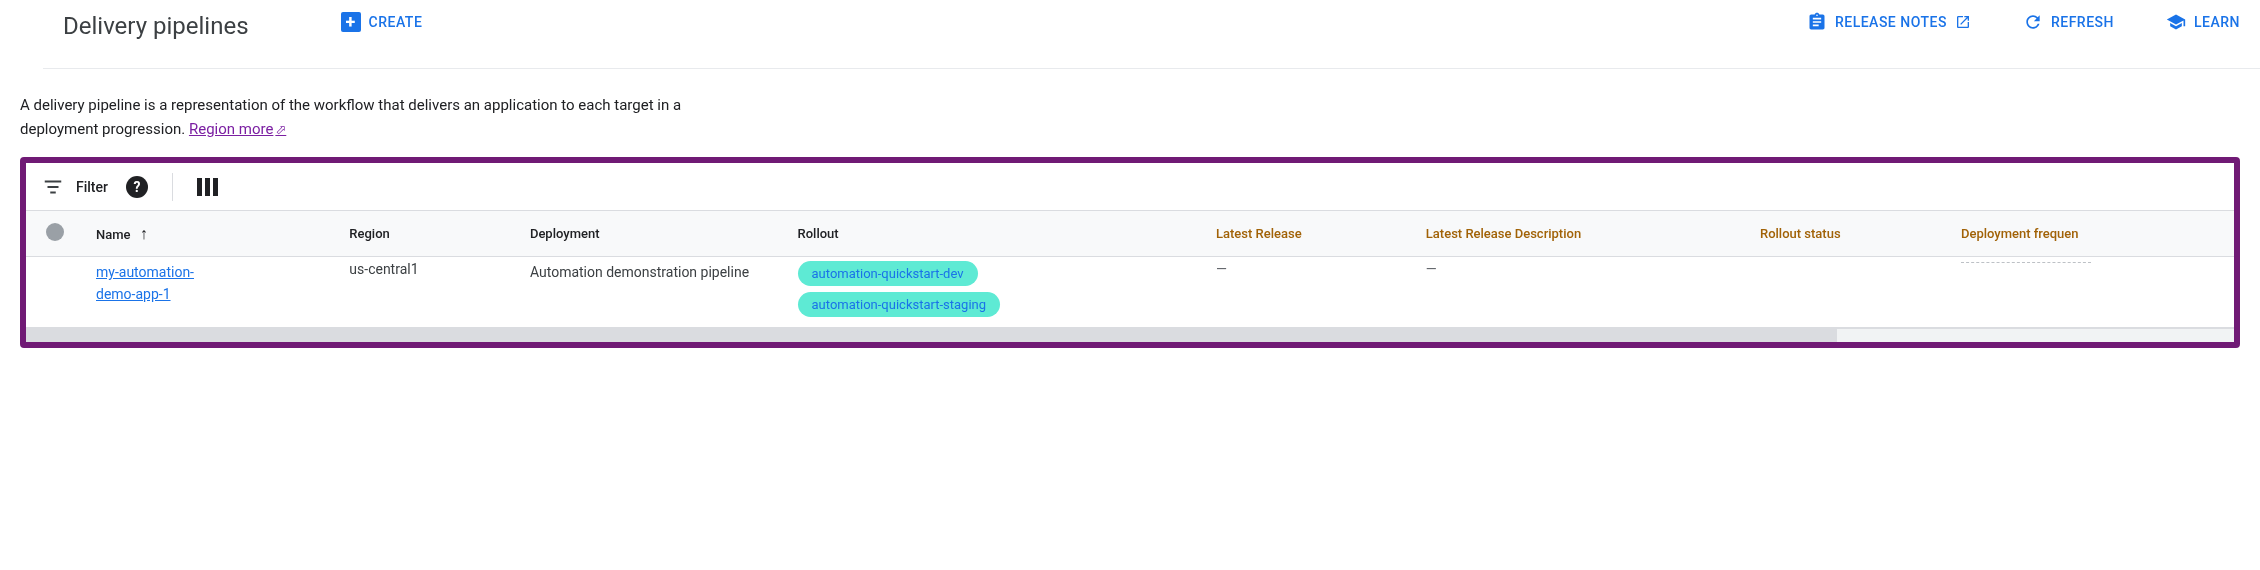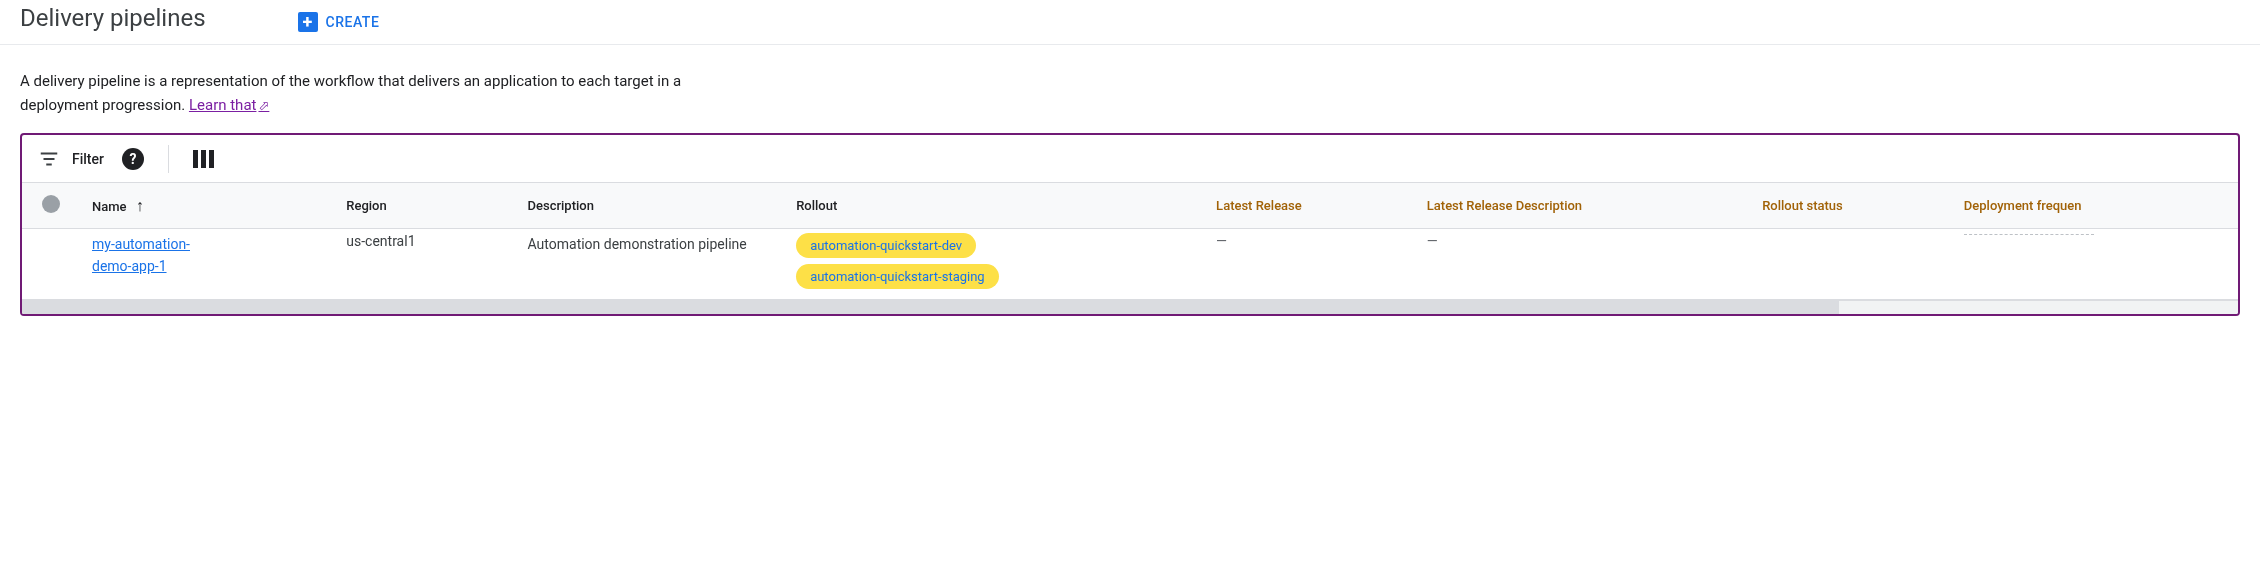--- a/index.html
+++ b/index.html
@@ -8,24 +8,25 @@
       padding: 0;
     }
     body {
       font-family: 'Google Sans', Roboto, Arial, sans-serif;
       font-size: 14px;
       color: #202124;
       background: #fff;
     }
     .header {
       display: flex;
-      align-items: flex-end;
+      align-items: flex-start;
       padding: 12px 20px;
       border-bottom: 1px solid #e8eaed;
-      height: 45px;
+      height: 69px;
+      margin-left: 43px;
     }
     .page-title {
       font-size: 24px;
       font-weight: 400;
       color: #3c4043;
       margin-right: 80px;
     }
     .header-actions-left {
       display: flex;
       align-items: center;
@@ -81,21 +82,21 @@
       text-decoration: underline;
       cursor: pointer;
     }
     .external-icon {
       font-size: 13px;
       margin-left: 2px;
       color: #7b1fa2;
     }
     .table-container {
       margin: 0 20px;
-      border: 2px solid #701a75;
+      border: 6px solid #701a75;
       border-radius: 4px;
       overflow: hidden;
     }
     .filter-bar {
       display: flex;
       align-items: center;
       padding: 10px 16px;
       border-bottom: 1px solid #dadce0;
       height: 48px;
     }
@@ -202,21 +203,21 @@
       color: #1a73e8;
       text-decoration: underline;
       cursor: pointer;
       line-height: 1.6;
       max-width: 110px;
       display: inline-block;
       word-break: break-word;
     }
     .target-chip {
       display: inline-block;
-      background: #fde047;
+      background: #5eead4;
       color: #1a73e8;
       padding: 5px 14px;
       border-radius: 14px;
       font-size: 13px;
       margin-bottom: 6px;
       cursor: pointer;
     }
     .desc-cell {
       max-width: 150px;
       line-height: 1.6;
@@ -248,26 +249,49 @@
 <body>
 
 <div class="header">
   <h1 class="page-title">Delivery pipelines</h1>
   <div class="header-actions-left">
     <div class="action-btn">
       <span class="icon-plus-box"></span>
       <span>CREATE</span>
     </div>
   </div>
+  <div class="header-actions-right">
+    <div class="action-btn">
+      <svg viewBox="0 0 24 24">
+          <path d="M19 3h-4.18C14.4 1.84 13.3 1 12 1s-2.4.84-2.82 2H5c-1.1 0-2 .9-2 2v14c0 1.1.9 2 2 2h14c1.1 0 2-.9 2-2V5c0-1.1-.9-2-2-2zm-7 0c.55 0 1 .45 1 1s-.45 1-1 1-1-.45-1-1 .45-1 1-1zm2 14H7v-2h7v2zm3-4H7v-2h10v2zm0-4H7V7h10v2z"></path>
+        </svg>
+      <span>RELEASE NOTES</span>
+      <svg viewBox="0 0 24 24" style="width:16px;height:16px;">
+          <path d="M19 19H5V5h7V3H5c-1.11 0-2 .9-2 2v14c0 1.1.89 2 2 2h14c1.1 0 2-.9 2-2v-7h-2v7zM14 3v2h3.59l-9.83 9.83 1.41 1.41L19 6.41V10h2V3h-7z"></path>
+        </svg>
+    </div>
+    <div class="action-btn">
+      <svg viewBox="0 0 24 24">
+          <path d="M17.65 6.35C16.2 4.9 14.21 4 12 4c-4.42 0-7.99 3.58-7.99 8s3.57 8 7.99 8c3.73 0 6.84-2.55 7.73-6h-2.08c-.82 2.33-3.04 4-5.65 4-3.31 0-6-2.69-6-6s2.69-6 6-6c1.66 0 3.14.69 4.22 1.78L13 11h7V4l-2.35 2.35z"></path>
+        </svg>
+      <span>REFRESH</span>
+    </div>
+    <div class="action-btn">
+      <svg viewBox="0 0 24 24">
+          <path d="M5 13.18v4L12 21l7-3.82v-4L12 17l-7-3.82zM12 3L1 9l11 6 9-4.91V17h2V9L12 3z"></path>
+        </svg>
+      <span>LEARN</span>
+    </div>
+  </div>
 </div>
 
 <div class="description-section">
   <span>A delivery pipeline is a representation of the workflow that delivers an application to each target in a deployment progression. </span>
   <a class="learn-more-link">
-    <span>Learn that</span><span class="external-icon">⬀</span>
+    <span>Region more</span><span class="external-icon">⬀</span>
   </a>
 </div>
 
 <div class="table-container">
   <div class="filter-bar">
     <span class="filter-icon">
       <svg width="22" height="22" viewBox="0 0 24 24" fill="#3c4043">
           <path d="M3 5h18v2H3zm3 6h12v2H6zm3 6h6v2H9z"></path>
         </svg>
     </span>
@@ -287,21 +311,21 @@
     <thead>
       <tr>
         <th class="status-col">
           <span class="status-dot"></span>
         </th>
         <th>
           <span>Name</span>
           <span class="sort-arrow">↑</span>
         </th>
         <th>Region</th>
-        <th>Description</th>
+        <th>Deployment</th>
         <th>Rollout</th>
         <th class="dimmed">Latest Release</th>
         <th class="dimmed">Latest Release Description</th>
         <th class="dimmed">Rollout status</th>
         <th class="dimmed">Deployment frequen</th>
       </tr>
     </thead>
     <tbody>
       <tr>
         <td class="status-cell"></td>

